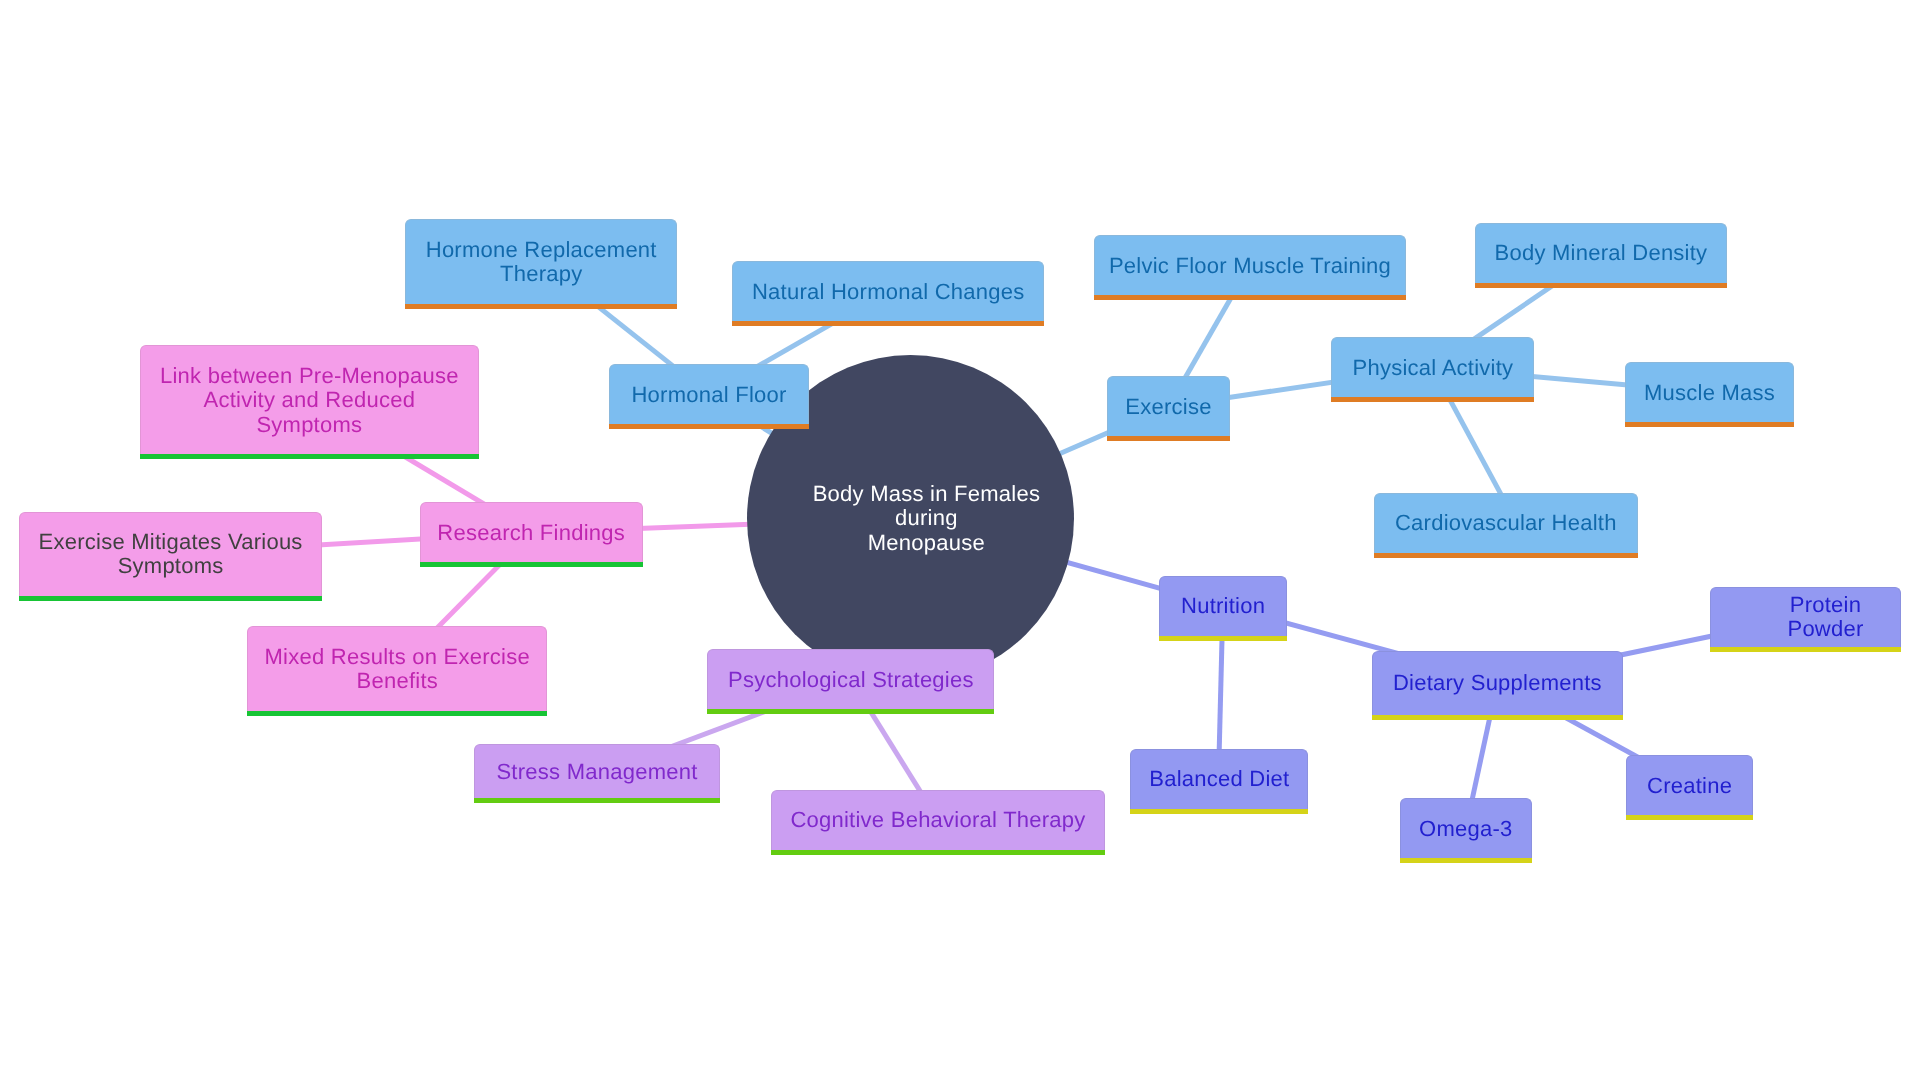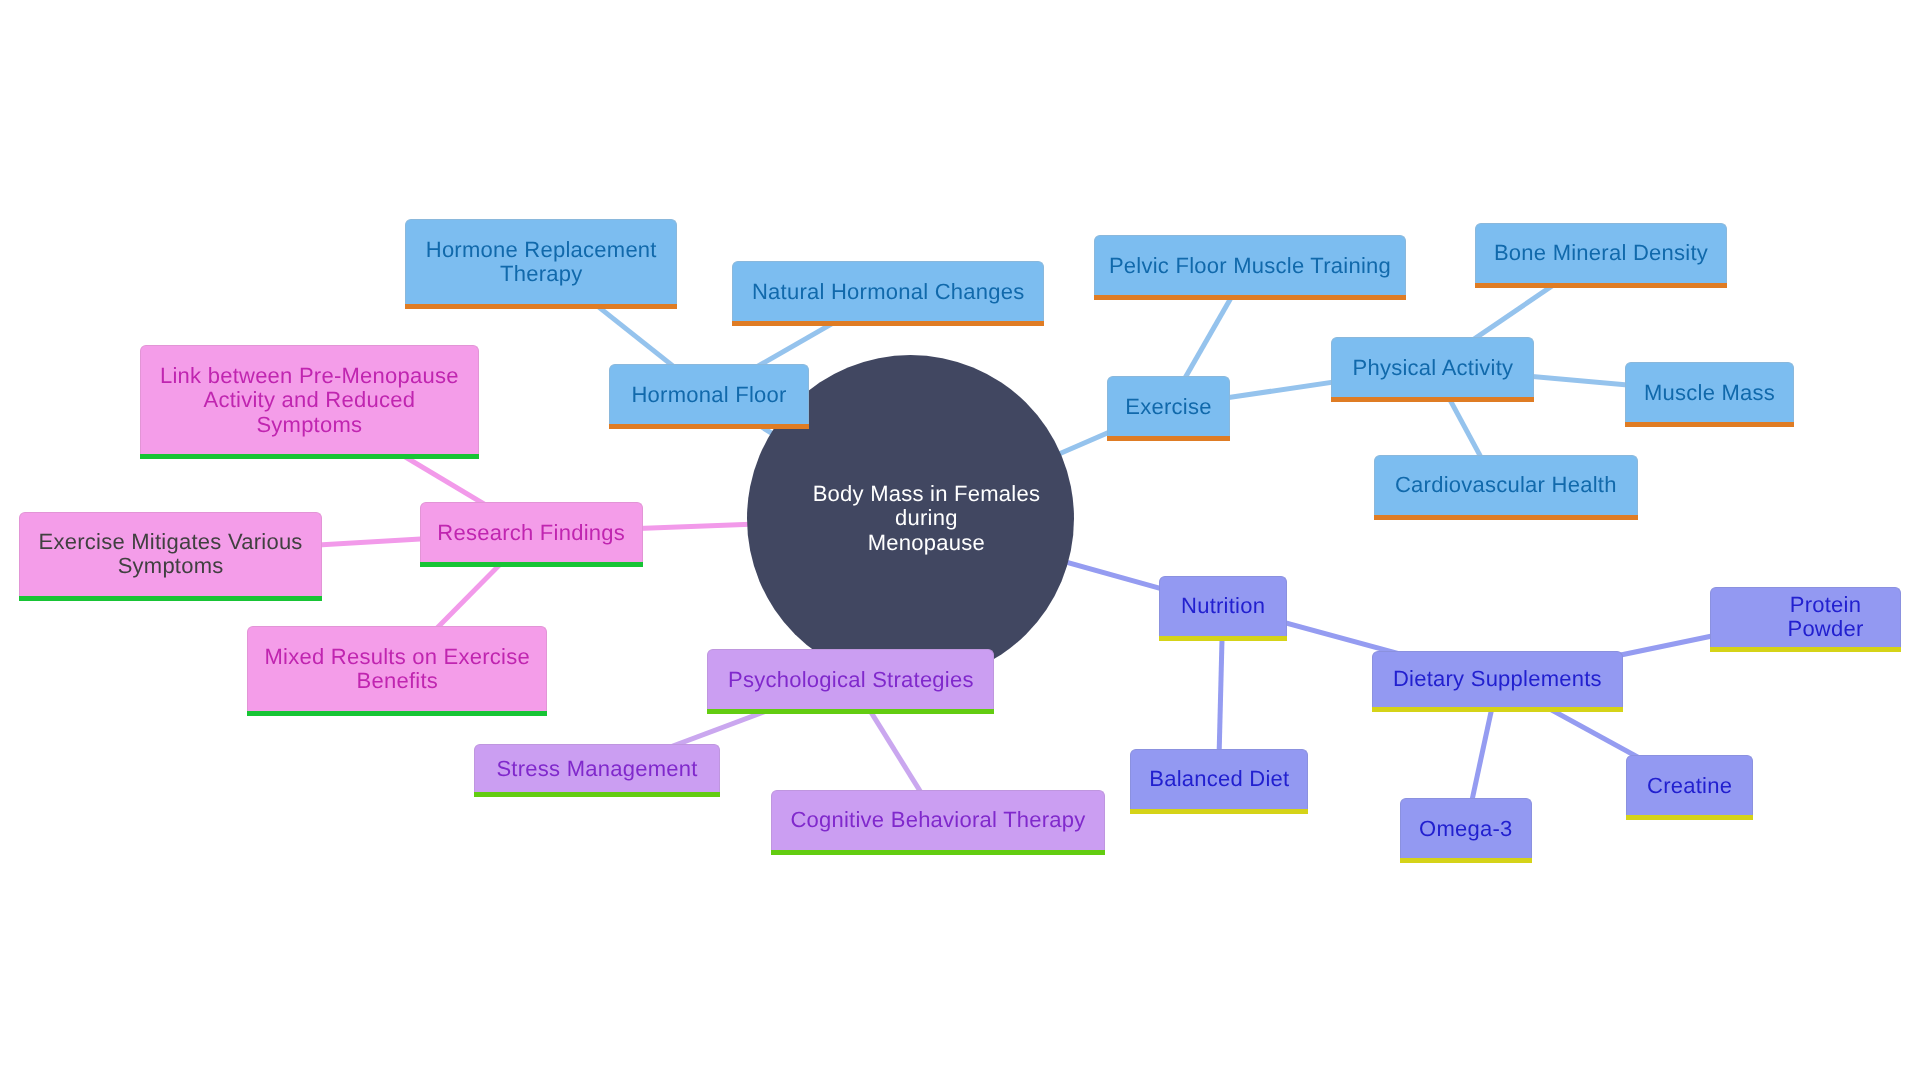--- a/index.html
+++ b/index.html
@@ -89,31 +89,31 @@
         <div class="bar" style="background: rgb(223, 124, 36);"></div>
       </div>
       <div class="node" style="left: 1330.5px; top: 337.4px; width: 203.9px; height: 60px;">
         <div class="body" style="background: rgb(124, 189, 240); border-color: rgb(138, 184, 220);">
           <span class="lbl" style="color: rgb(17, 105, 171);">Physical Activity</span>
         </div>
         <div class="bar" style="background: rgb(223, 124, 36);"></div>
       </div>
       <div class="node" style="left: 1475px; top: 222.6px; width: 251.9px; height: 60px;">
         <div class="body" style="background: rgb(124, 189, 240); border-color: rgb(138, 184, 220);">
-          <span class="lbl" style="color: rgb(17, 105, 171);">Bone Mineral Density</span>
+          <span class="lbl" style="color: rgb(17, 105, 171);">Body Mineral Density</span>
         </div>
         <div class="bar" style="background: rgb(223, 124, 36);"></div>
       </div>
       <div class="node" style="left: 1624.6px; top: 362.3px; width: 169.1px; height: 60px;">
         <div class="body" style="background: rgb(124, 189, 240); border-color: rgb(138, 184, 220);">
           <span class="lbl" style="color: rgb(17, 105, 171);">Muscle Mass</span>
         </div>
         <div class="bar" style="background: rgb(223, 124, 36);"></div>
       </div>
-      <div class="node" style="left: 1374.2px; top: 455px; width: 263.6px; height: 60px; text-decoration: underline;">
+      <div class="node" style="left: 1374.2px; top: 493px; width: 263.6px; height: 60px; text-decoration: underline;">
         <div class="body" style="background: rgb(124, 189, 240); border-color: rgb(138, 184, 220);">
           <span class="lbl" style="color: rgb(17, 105, 171);">Cardiovascular Health</span>
         </div>
         <div class="bar" style="background: rgb(223, 124, 36);"></div>
       </div>
       <div class="node" style="left: 420.4px; top: 502.4px; width: 222.4px; height: 60px;">
         <div class="body" style="background: rgb(244, 157, 233); border-color: rgb(226, 149, 214);">
           <span class="lbl" style="color: rgb(192, 37, 176);">Research Findings</span>
         </div>
         <div class="bar" style="background: rgb(23, 196, 53);"></div>
@@ -139,21 +139,21 @@
 Benefits</span>
         </div>
         <div class="bar" style="background: rgb(23, 196, 53);"></div>
       </div>
       <div class="node" style="left: 706.7px; top: 649.4px; width: 287.8px; height: 60px;">
         <div class="body" style="background: rgb(203, 158, 242); border-color: rgb(191, 150, 223);">
           <span class="lbl" style="color: rgb(128, 41, 204);">Psychological Strategies</span>
         </div>
         <div class="bar" style="background: rgb(99, 204, 17);"></div>
       </div>
-      <div class="node" style="left: 474.3px; top: 744.4px; width: 246px; height: 48px;">
+      <div class="node" style="left: 474.3px; top: 744.4px; width: 246px; height: 54px;">
         <div class="body" style="background: rgb(203, 158, 242); border-color: rgb(191, 150, 223);">
           <span class="lbl" style="color: rgb(128, 41, 204);">Stress Management</span>
         </div>
         <div class="bar" style="background: rgb(99, 204, 17);"></div>
       </div>
       <div class="node" style="left: 770.8px; top: 789.6px; width: 334px; height: 60px;">
         <div class="body" style="background: rgb(203, 158, 242); border-color: rgb(191, 150, 223);">
           <span class="lbl" style="color: rgb(128, 41, 204);">Cognitive Behavioral Therapy</span>
         </div>
         <div class="bar" style="background: rgb(99, 204, 17);"></div>
@@ -163,21 +163,21 @@
           <span class="lbl" style="color: rgb(34, 32, 207);">Nutrition</span>
         </div>
         <div class="bar" style="background: rgb(213, 211, 24);"></div>
       </div>
       <div class="node" style="left: 1129.8px; top: 749px; width: 178.7px; height: 60px;">
         <div class="body" style="background: rgb(147, 153, 242); border-color: rgb(139, 145, 223);">
           <span class="lbl" style="color: rgb(34, 32, 207);">Balanced Diet</span>
         </div>
         <div class="bar" style="background: rgb(213, 211, 24);"></div>
       </div>
-      <div class="node" style="left: 1372.4px; top: 650.6px; width: 250.8px; height: 56px;">
+      <div class="node" style="left: 1372.4px; top: 650.6px; width: 250.8px; height: 64px;">
         <div class="body" style="background: rgb(147, 153, 242); border-color: rgb(139, 145, 223);">
           <span class="lbl" style="color: rgb(34, 32, 207);">Dietary Supplements</span>
         </div>
         <div class="bar" style="background: rgb(213, 211, 24);"></div>
       </div>
       <div class="node" style="left: 1709.6px; top: 586.6px; width: 191px; height: 60px;">
         <div class="body" style="background: rgb(147, 153, 242); border-color: rgb(139, 145, 223);">
           <span class="lbl" style="color: rgb(34, 32, 207); padding-left: 40px;">Protein Powder</span>
         </div>
         <div class="bar" style="background: rgb(213, 211, 24);"></div>

